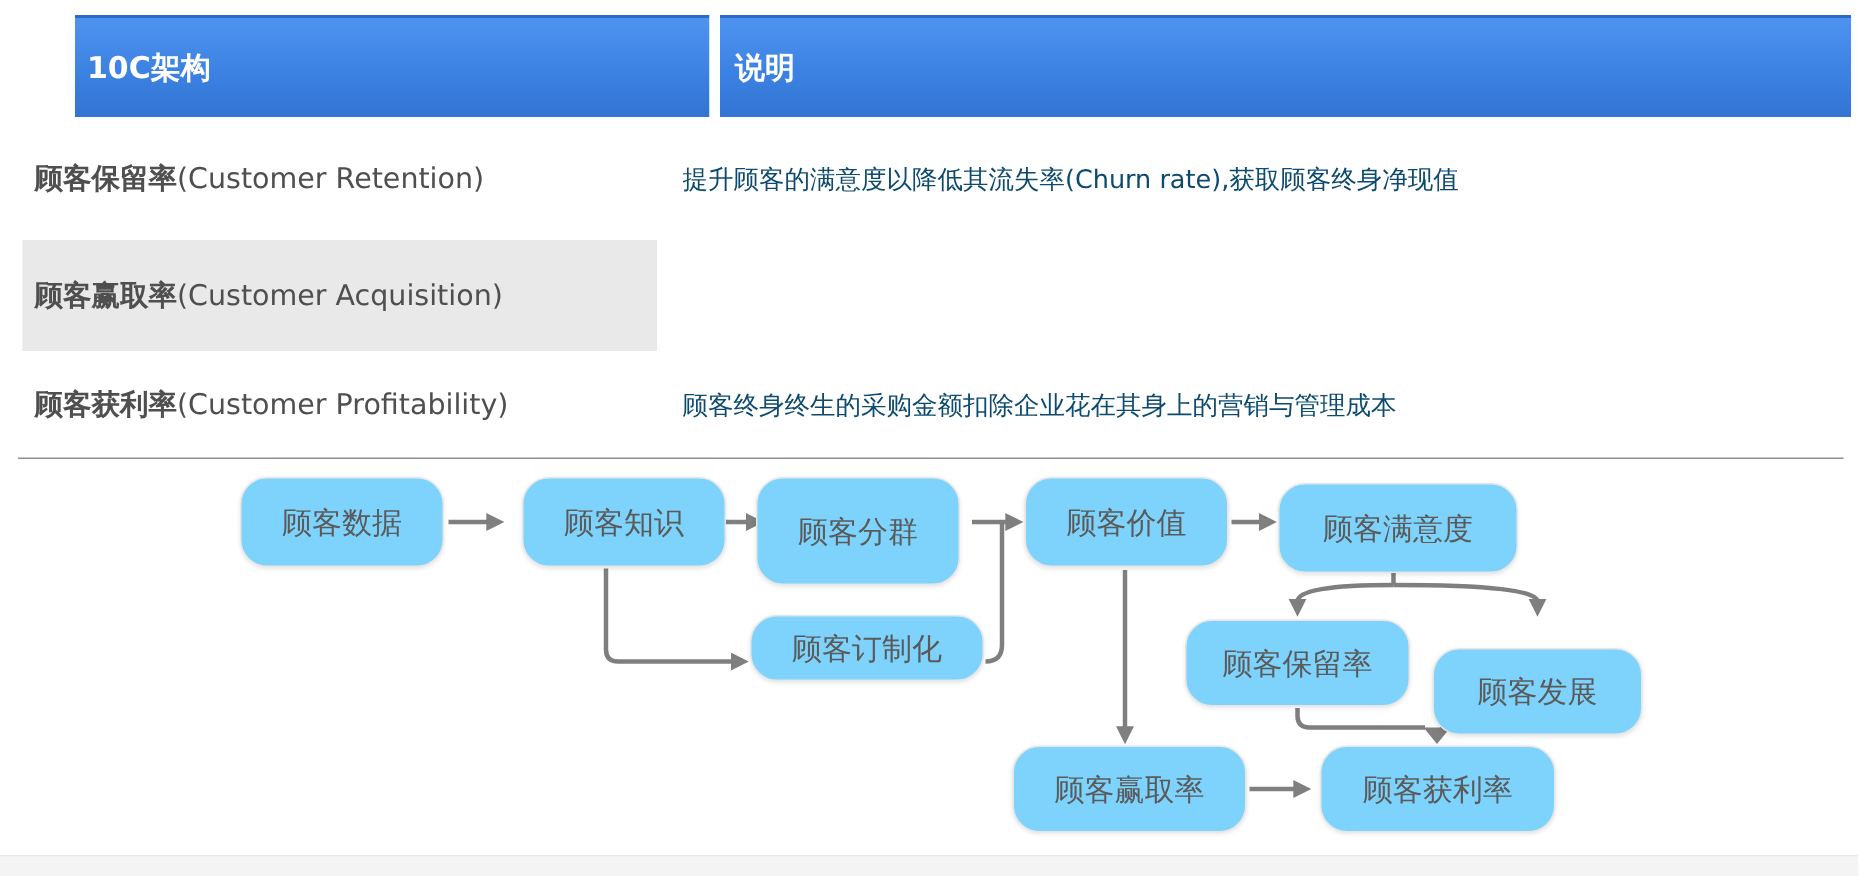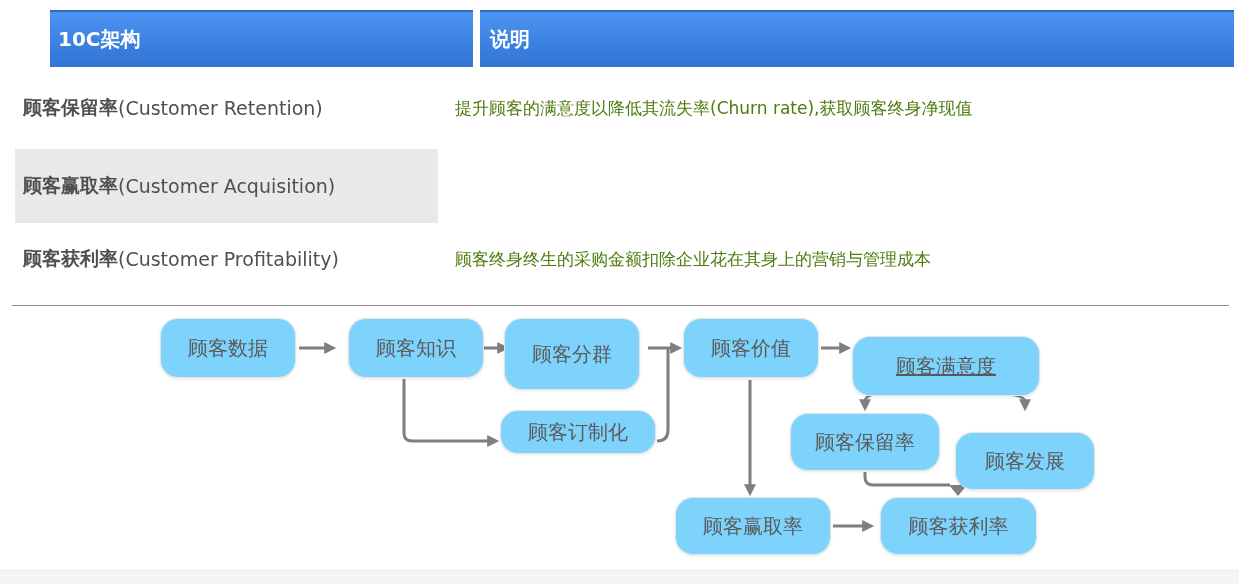--- a/index.html
+++ b/index.html
@@ -6,32 +6,32 @@
   html,body { width:1239px; height:584px; background:#ffffff; overflow:hidden;
               font-family:"DejaVu Sans","Liberation Sans",sans-serif; }
   .page { position:relative; width:1239px; height:584px; background:#fff; }
 
   
   .tbl { position:absolute; left:15px; top:10px; width:1219px; }
   .trow { display:flex; }
   .c1 { width:423px; flex:0 0 423px; }
   .gap { width:7px; flex:0 0 7px; background:#fff; }
   .c2 { flex:1; }
-  .thead { height:57px;padding-left:35px; }
+  .thead { height:68px;padding-left:35px; }
   .thead .c1, .thead .c2 {
       background:linear-gradient(180deg,#4e93f0 0%,#3c82e2 55%,#3274d2 100%);
       border-top:2px solid #2b6ac6;
       color:#fff; font-size:20px; font-weight:bold;
       display:flex; align-items:center; }
   .thead .c1 { padding-left:8px; }
   .thead .c2 { padding-left:10px; }
   .trow .c1.body { padding-left:8px; display:flex; align-items:center;
       font-size:19px; color:#4f4f4f; white-space:nowrap; }
   .trow .c2.body { padding-left:10px; display:flex; align-items:center;
-      font-size:17px; color:#4d7c0f; }
+      font-size:17px; color:#0c4a6e; }
   .term-zh { font-weight:bold; }
   .r1 { height:82px; }
   .r2 { height:74px; }
   .r2 .c1, .r2 .c2 { background:#e9e9e9; }
   .r3 { height:72px; }
 
   .divider { position:absolute; left:12px; top:305px; width:1217px; height:1px;
              background:#8e8e8e; }
 
   
@@ -130,21 +130,21 @@
       <path d="M833,526 L864,526" marker-end="url(#arw)"></path>
     </g>
 
     <polygon points="949,485 967,485 958,496" fill="#7f7f7f"></polygon>
   </svg>
 
   <div class="node" style="left:160px; top:318px; width:136px; height:60px;">顾客数据</div>
   <div class="node" style="left:348px; top:318px; width:136px; height:60px;">顾客知识</div>
   <div class="node" style="left:504px; top:318px; width:136px; height:72px;">顾客分群</div>
   <div class="node" style="left:683px; top:318px; width:136px; height:60px;">顾客价值</div>
-  <div class="node" style="left:852px; top:336px; width:188px; height:60px;text-decoration:underline;">顾客满意度</div>
+  <div class="node" style="left:852px; top:322px; width:160px; height:60px;">顾客满意度</div>
   <div class="node" style="left:500px; top:410px; width:156px; height:44px;">顾客订制化</div>
   <div class="node" style="left:790px; top:413px; width:150px; height:58px;">顾客保留率</div>
   <div class="node" style="left:955px; top:432px; width:140px; height:58px;">顾客发展</div>
   <div class="node" style="left:675px; top:497px; width:156px; height:58px;">顾客赢取率</div>
   <div class="node" style="left:880px; top:497px; width:157px; height:58px;">顾客获利率</div>
 
   <div class="bottom-strip"></div>
 
 </div>
 

